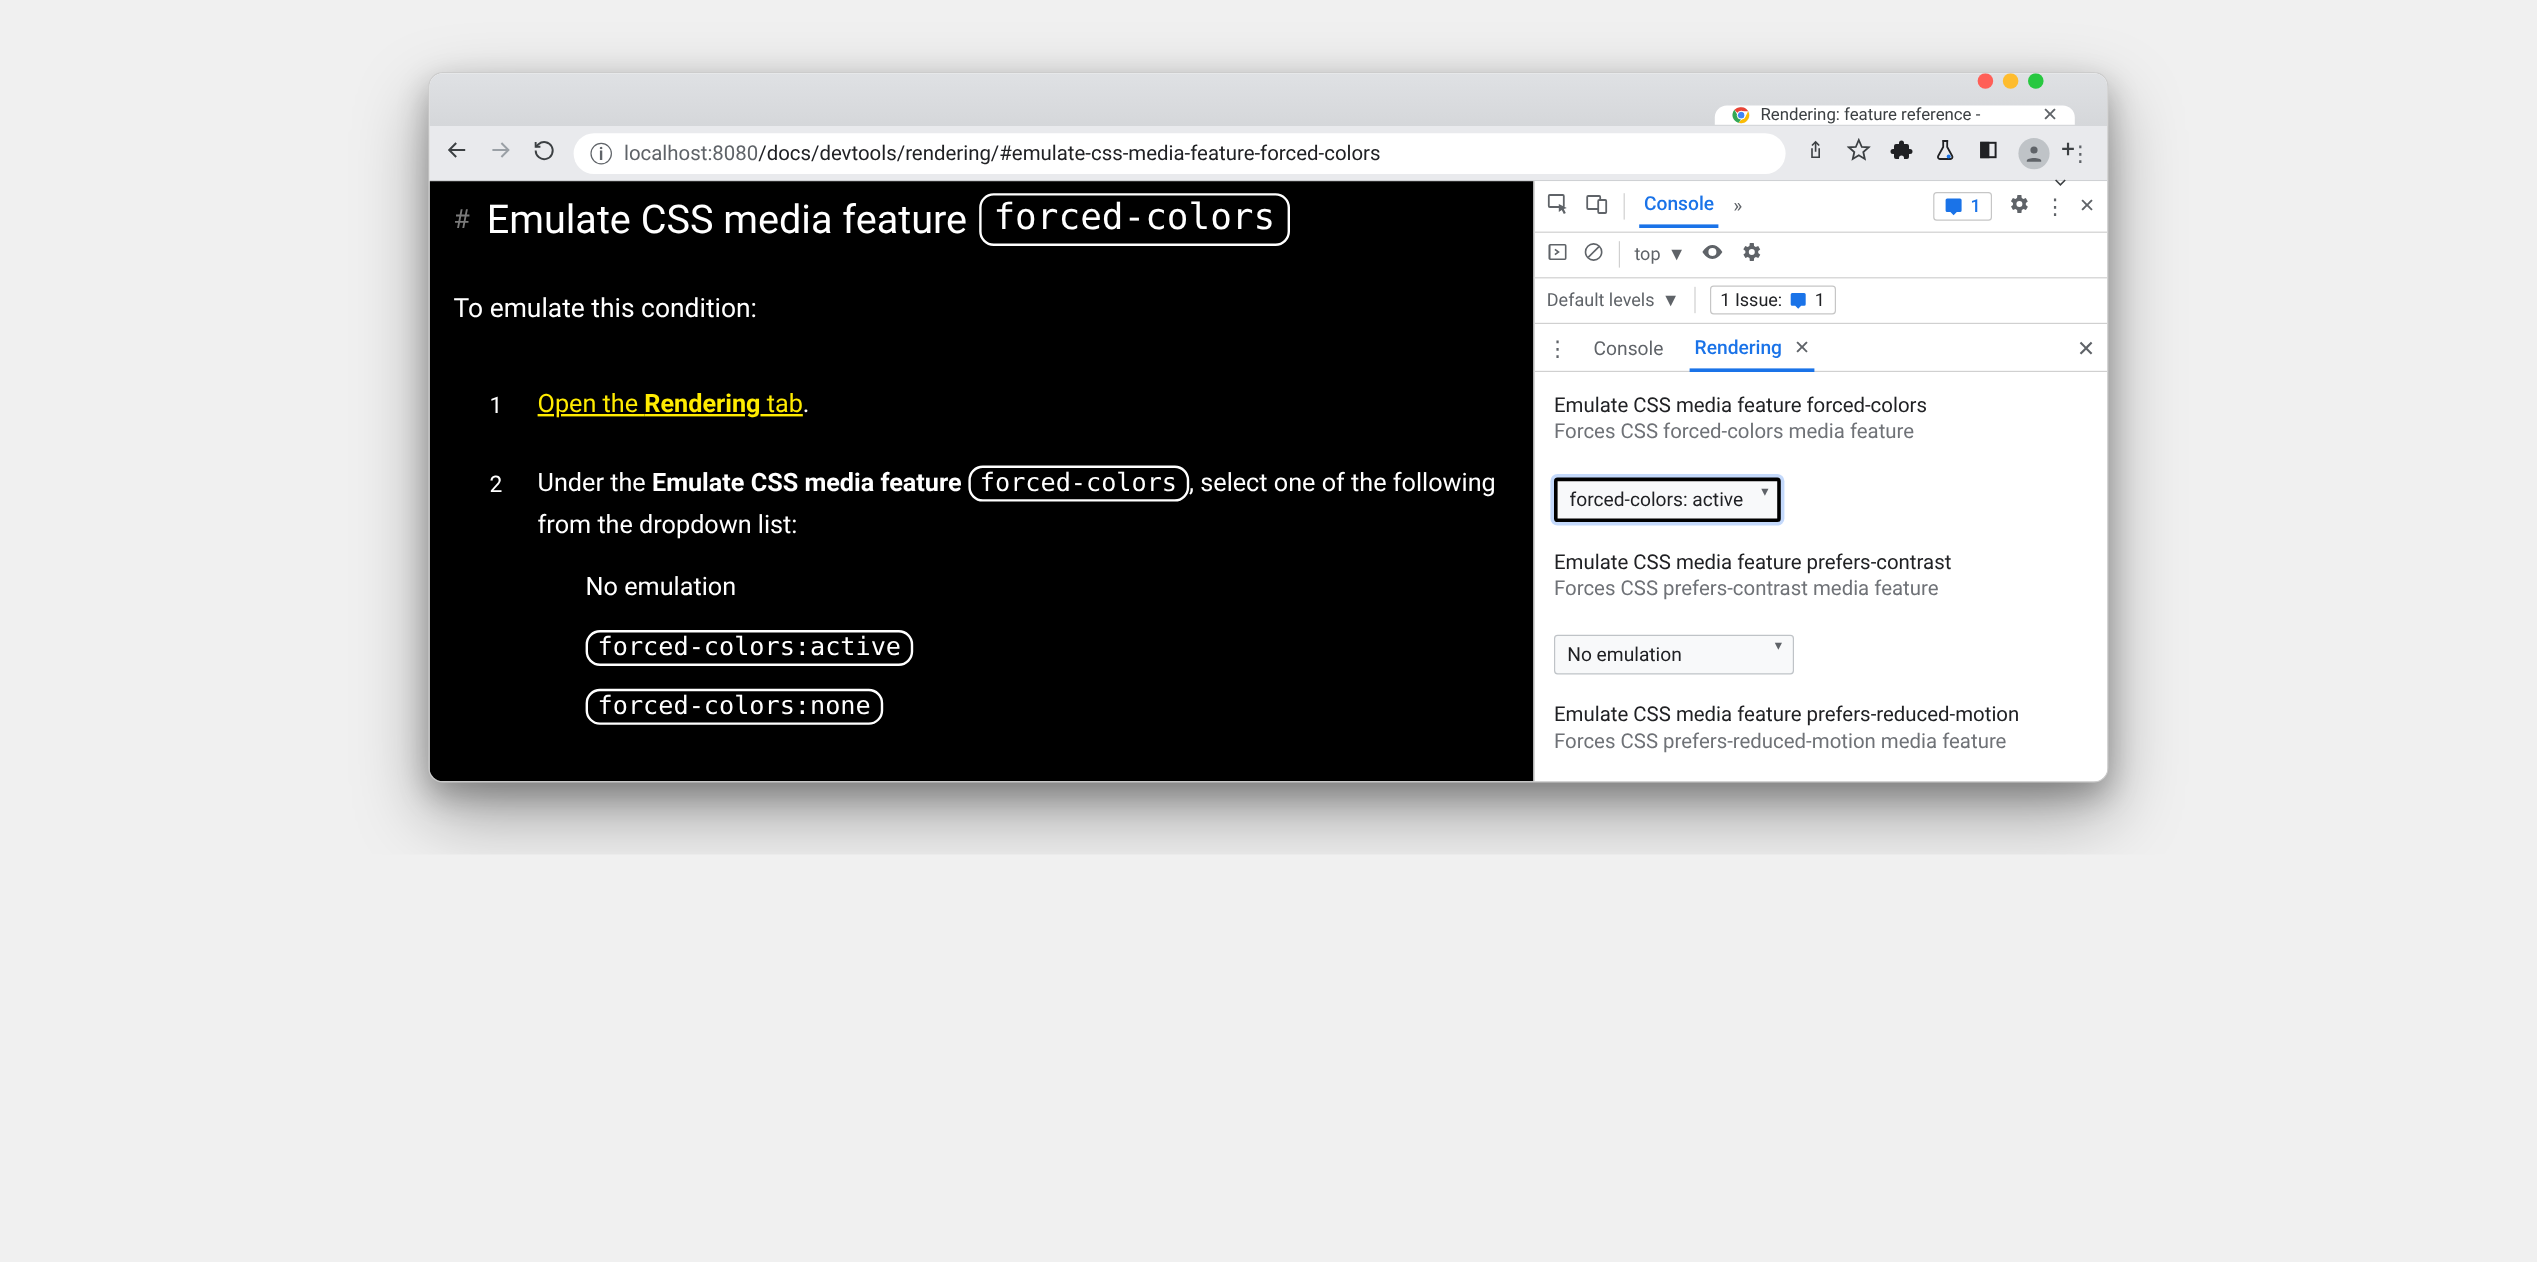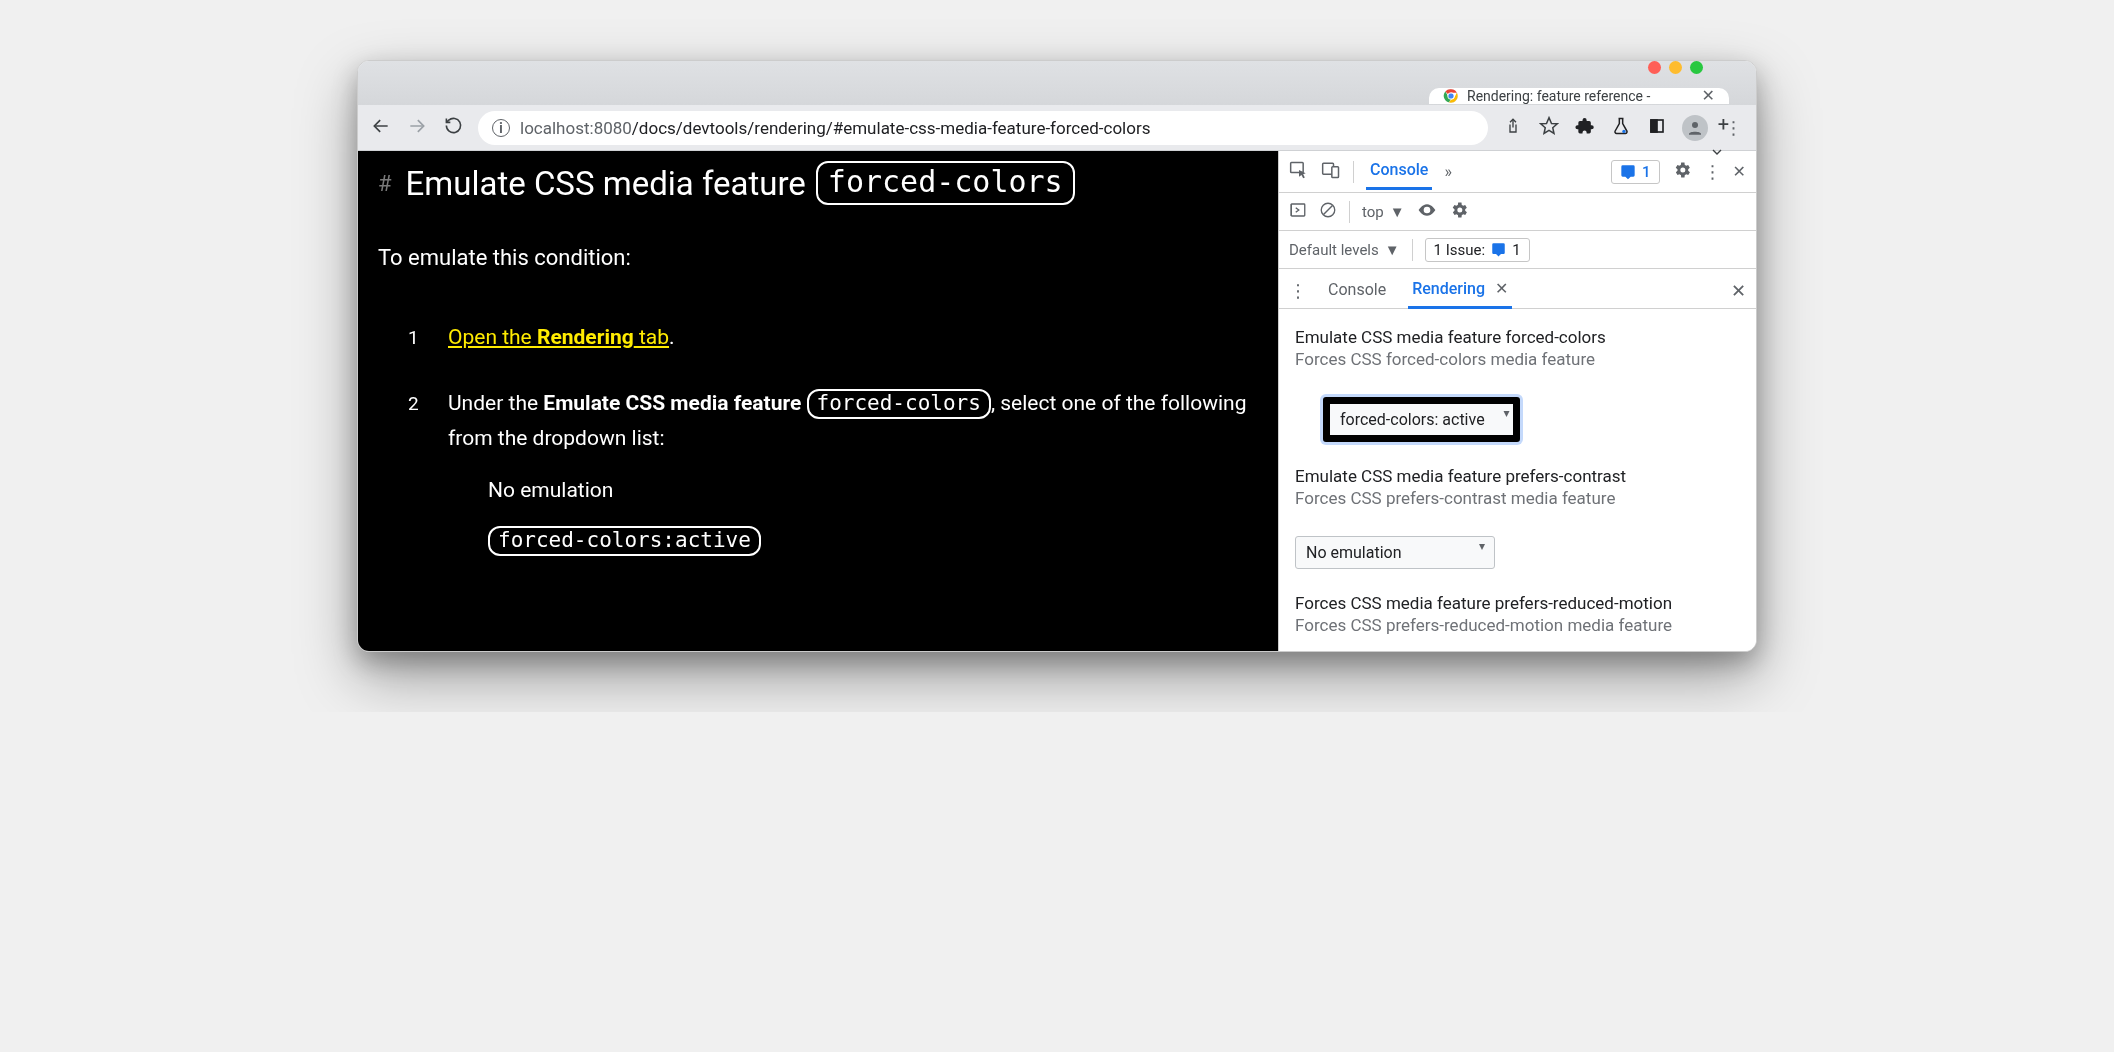--- a/index.html
+++ b/index.html
@@ -213,23 +213,22 @@
   }
   .sel-wrap { position:relative; display:inline-block; margin-top:14px;}
   .sel-wrap::after {
     content:"▾";
     position:absolute;
     right:10px; top:50%; transform:translateY(-50%);
     color:#5f6368; font-size:12px;
     pointer-events:none;
   }
   .sel-wrap.active .sel {
-    border:7px solid #000000;
+    border:3px solid #000000;
     box-shadow: 0 0 0 3px rgba(138,180,248,0.5);
-    margin-left: 28px;
   }
   .cutfade {
     color:#bfc2c5;
   }
   .vdots { font-size:18px; color:#5f6368; letter-spacing:-1px;}
 </style>
 </head>
 <body>
 
 <div class="window">
@@ -338,20 +337,21 @@
         <li>
           <a class="link-hl"><span>Open the </span><strong>Rendering</strong><span> tab</span></a><span>.</span>
         </li>
         <li>
           <span>Under the </span>
           <strong>Emulate CSS media feature</strong>
           <span class="codebox sm">forced-colors</span><span>, select one of the following from the dropdown list:</span>
           <div class="sublist">
             <div>No emulation</div>
             <div><span class="codebox sm">forced-colors:active</span></div>
+            <div><span class="codebox sm">forced-colors:none</span></div>
           </div>
         </li>
       </ol>
     </div>
 
     <div class="devtools">
 
       <div class="dt-row">
         <span class="dt-icon">
           <svg width="20" height="20" viewBox="0 0 24 24" fill="none" stroke="#5f6368" stroke-width="1.8">
@@ -453,21 +453,21 @@
 
         <div class="feat">
           <div class="title">Emulate CSS media feature prefers-contrast</div>
           <div class="desc">Forces CSS prefers-contrast media feature</div>
           <div class="sel-wrap">
             <div class="sel" style="min-width:200px">No emulation</div>
           </div>
         </div>
 
         <div class="feat">
-          <div class="title">Forces CSS media feature prefers-reduced-motion</div>
+          <div class="title">Emulate CSS media feature prefers-reduced-motion</div>
           <div class="desc cutfade">Forces CSS prefers-reduced-motion media feature</div>
         </div>
 
       </div>
     </div>
 
   </div>
 </div>
 
 </body></html>

